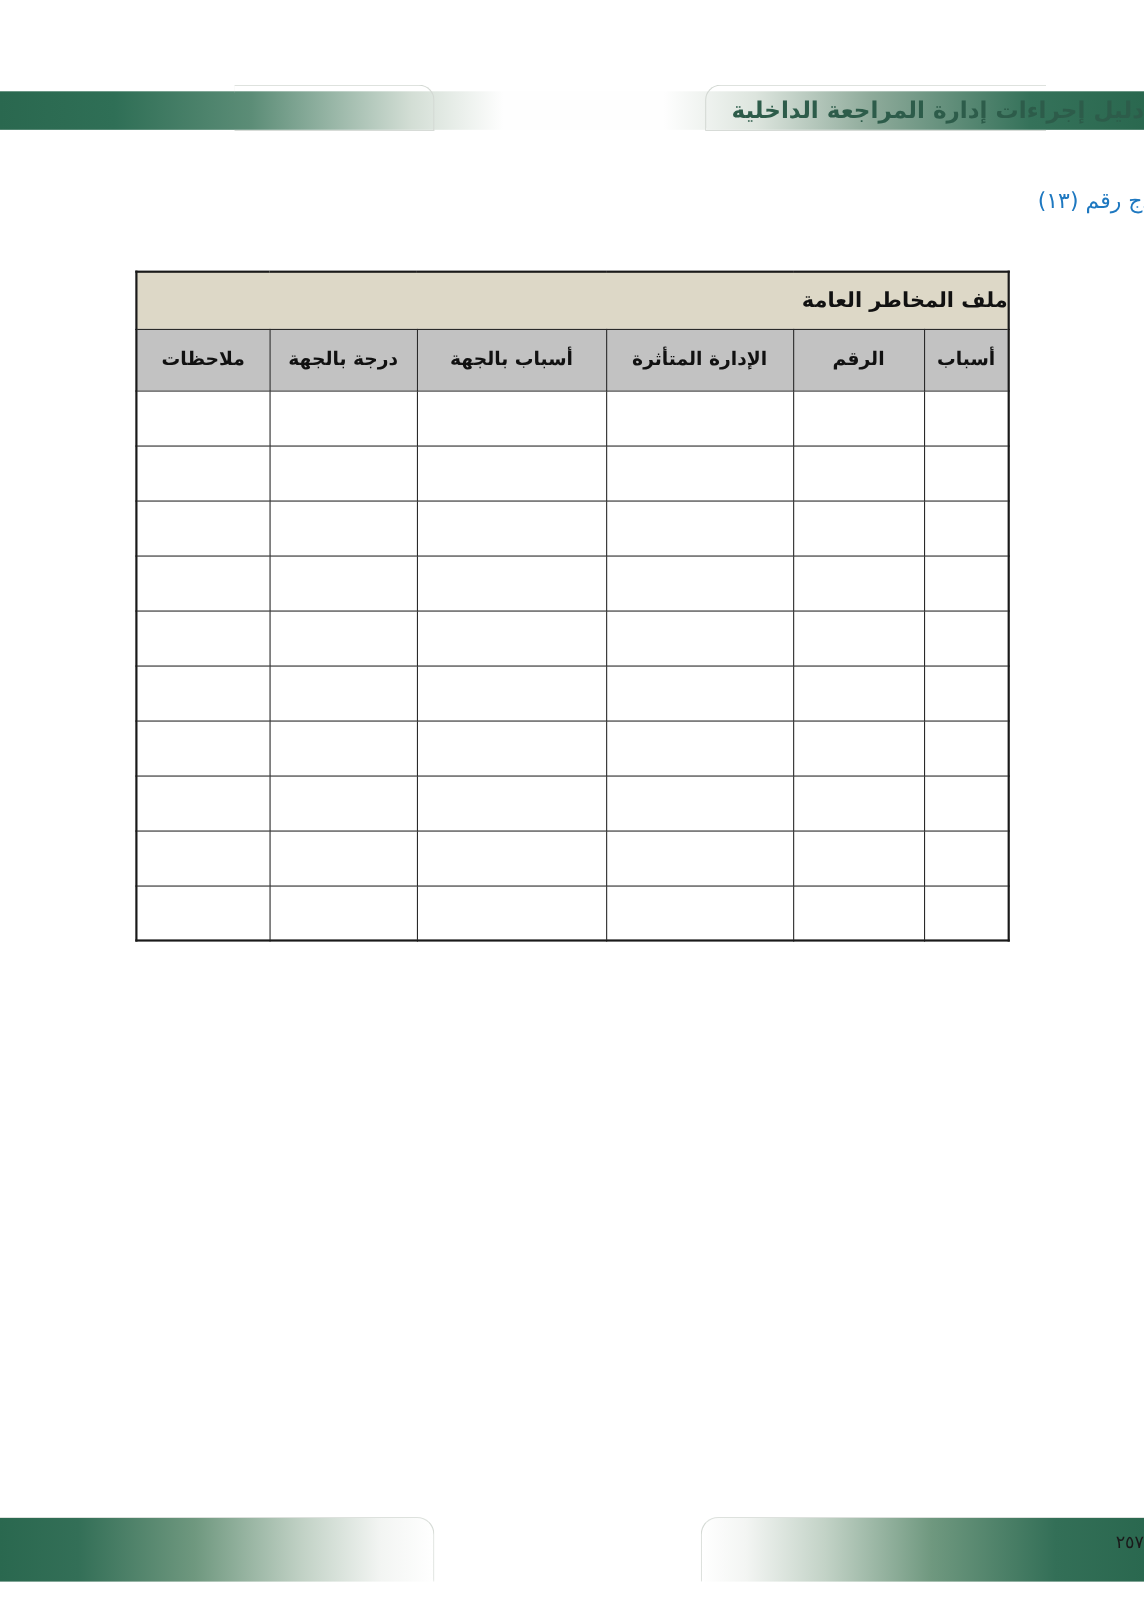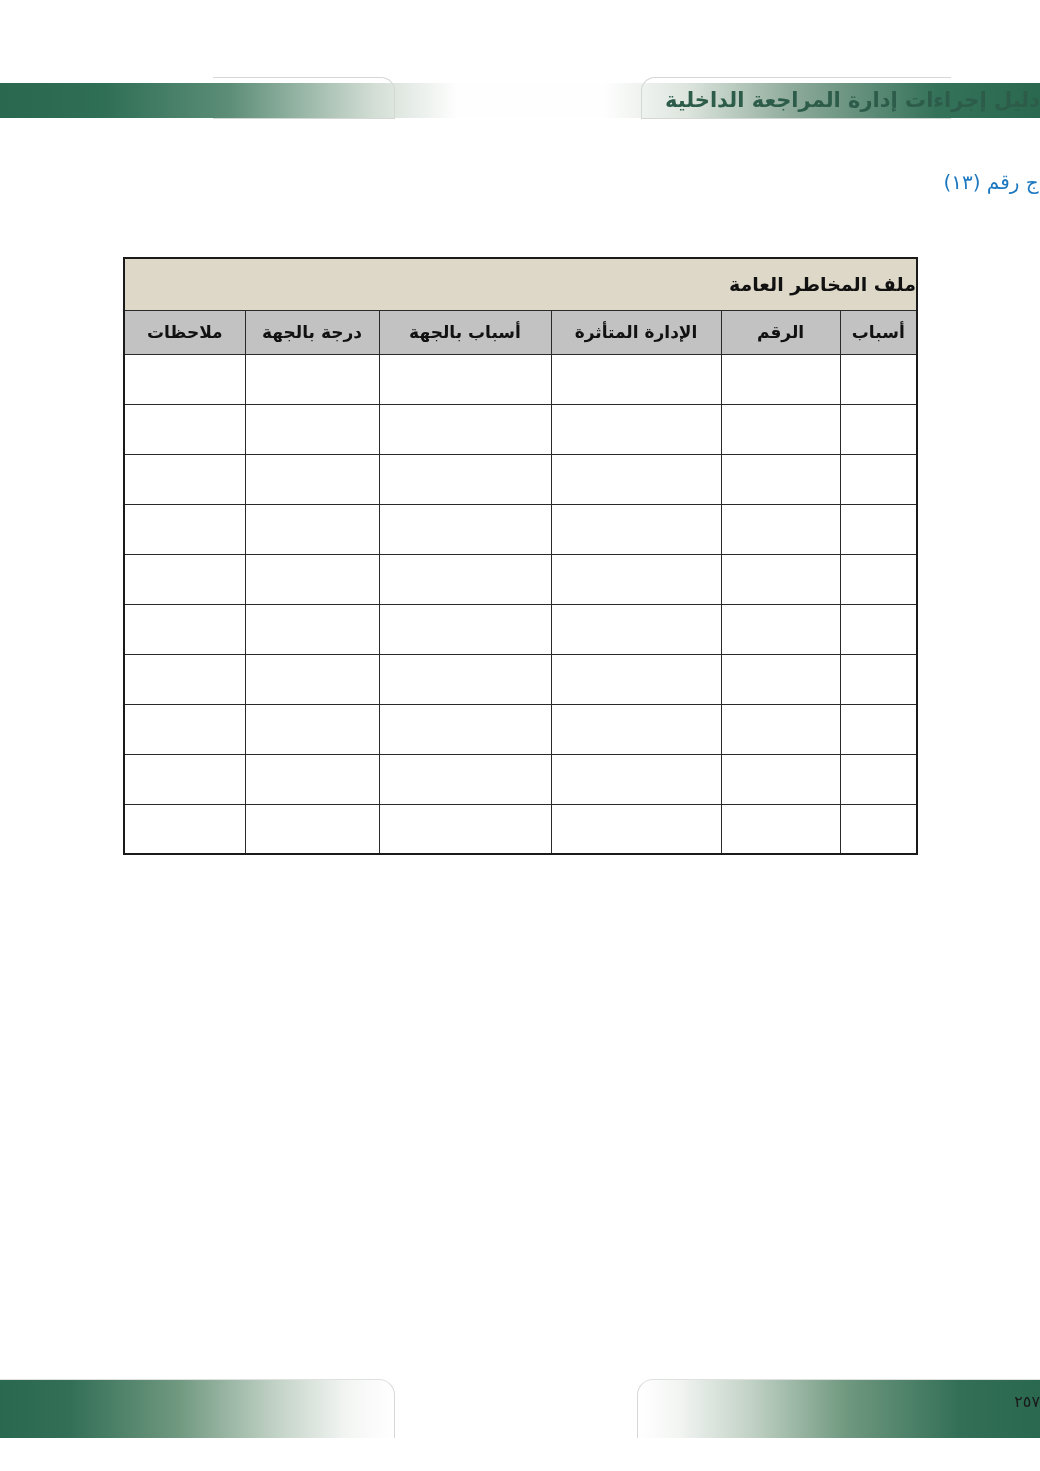--- a/index.html
+++ b/index.html
@@ -53,21 +53,21 @@
     font-weight: normal;
     font-size: 20px;
     padding-left: 35px;
   }
   .t1 { top: 170px; }
   .t2 { top: 211px; }
 
   
   .risk-table {
     position: absolute;
-    left: 123px; top: 257px;
+    left: 123px; top: 246px;
     width: 793px;
     border-collapse: collapse;
     table-layout: fixed;
     border: 2.5px solid #1a1a1a;
   }
   .risk-table th, .risk-table td {
     border: 1.8px solid #2a2a2a;
     padding: 0;
     box-sizing: border-box;
   }
@@ -75,21 +75,21 @@
     background: var(--merged-bg, #ddd8c7);
     height: 52px;
     text-align: right;
     padding-right: 13px;
     font-size: 19px;
     font-weight: bold;
     color: #111111;
   }
   .col-head {
     background: var(--colhdr-bg, #c2c2c2);
-    height: 44px;
+    height: 56px;
     text-align: center;
     font-size: 17px;
     font-weight: bold;
     color: #111111;
     margin-left: 28px;
   }
   .risk-table tbody td { height: 50px; background: #ffffff; }
 
   
   .foot-bar {

